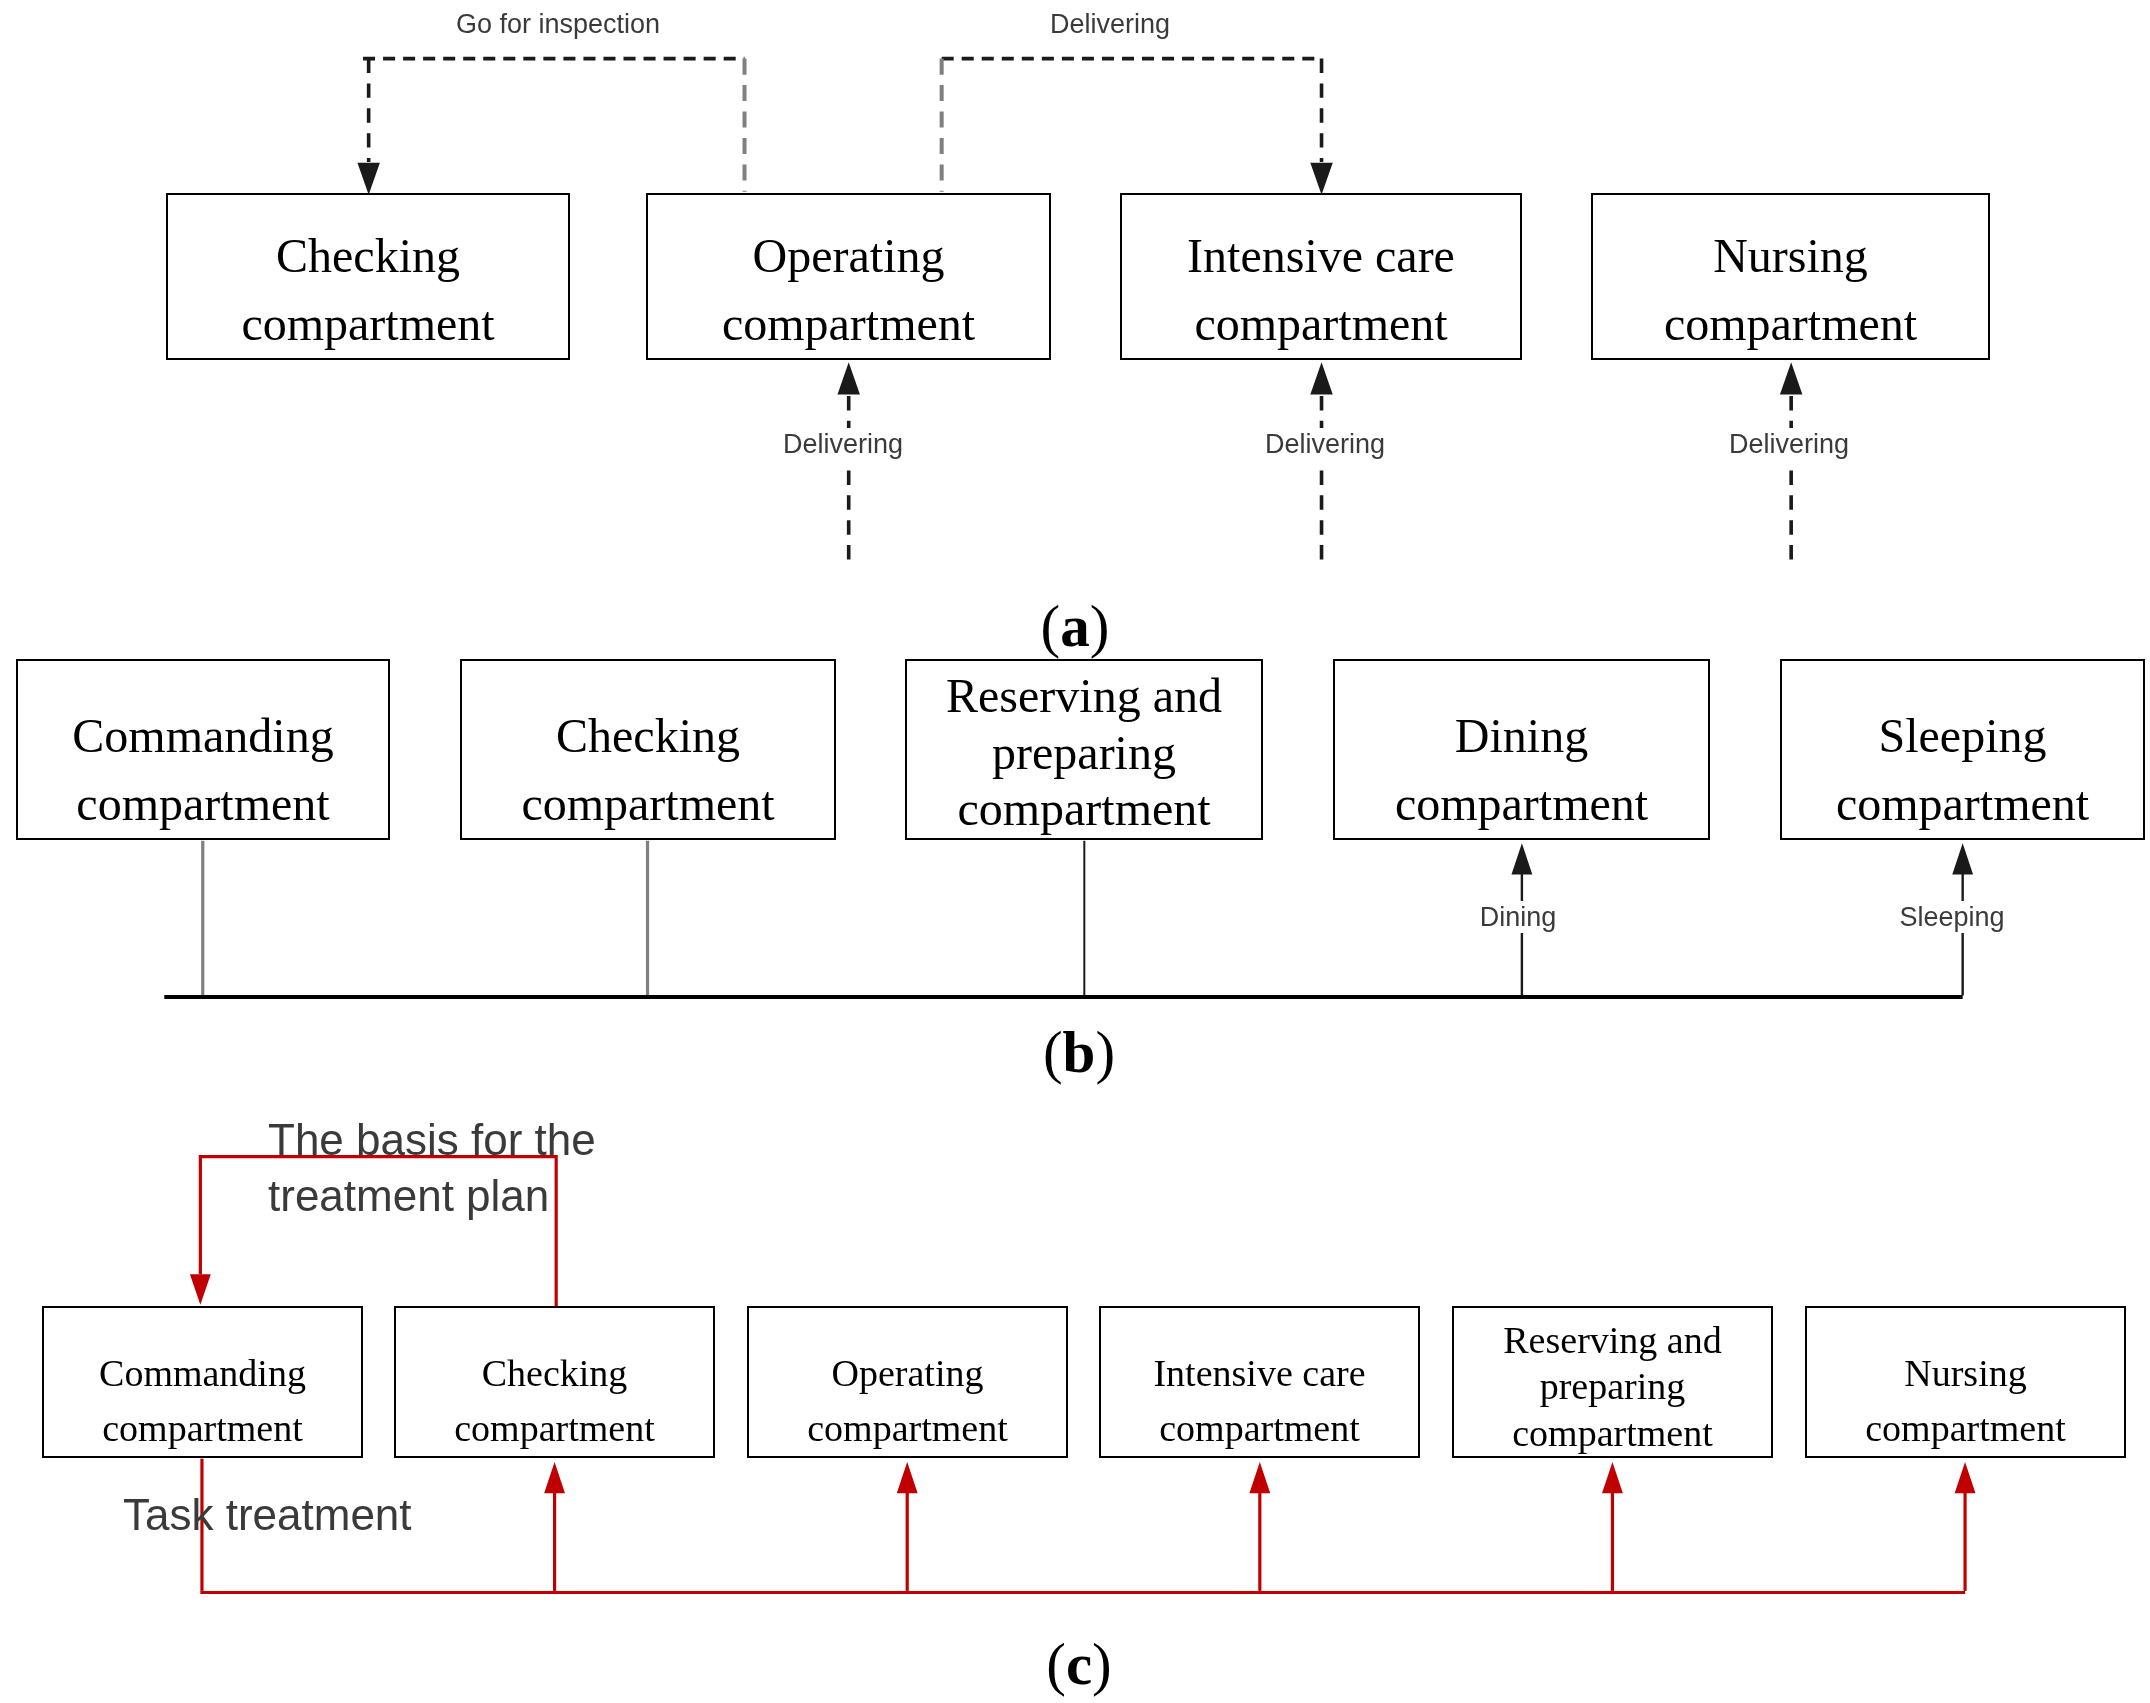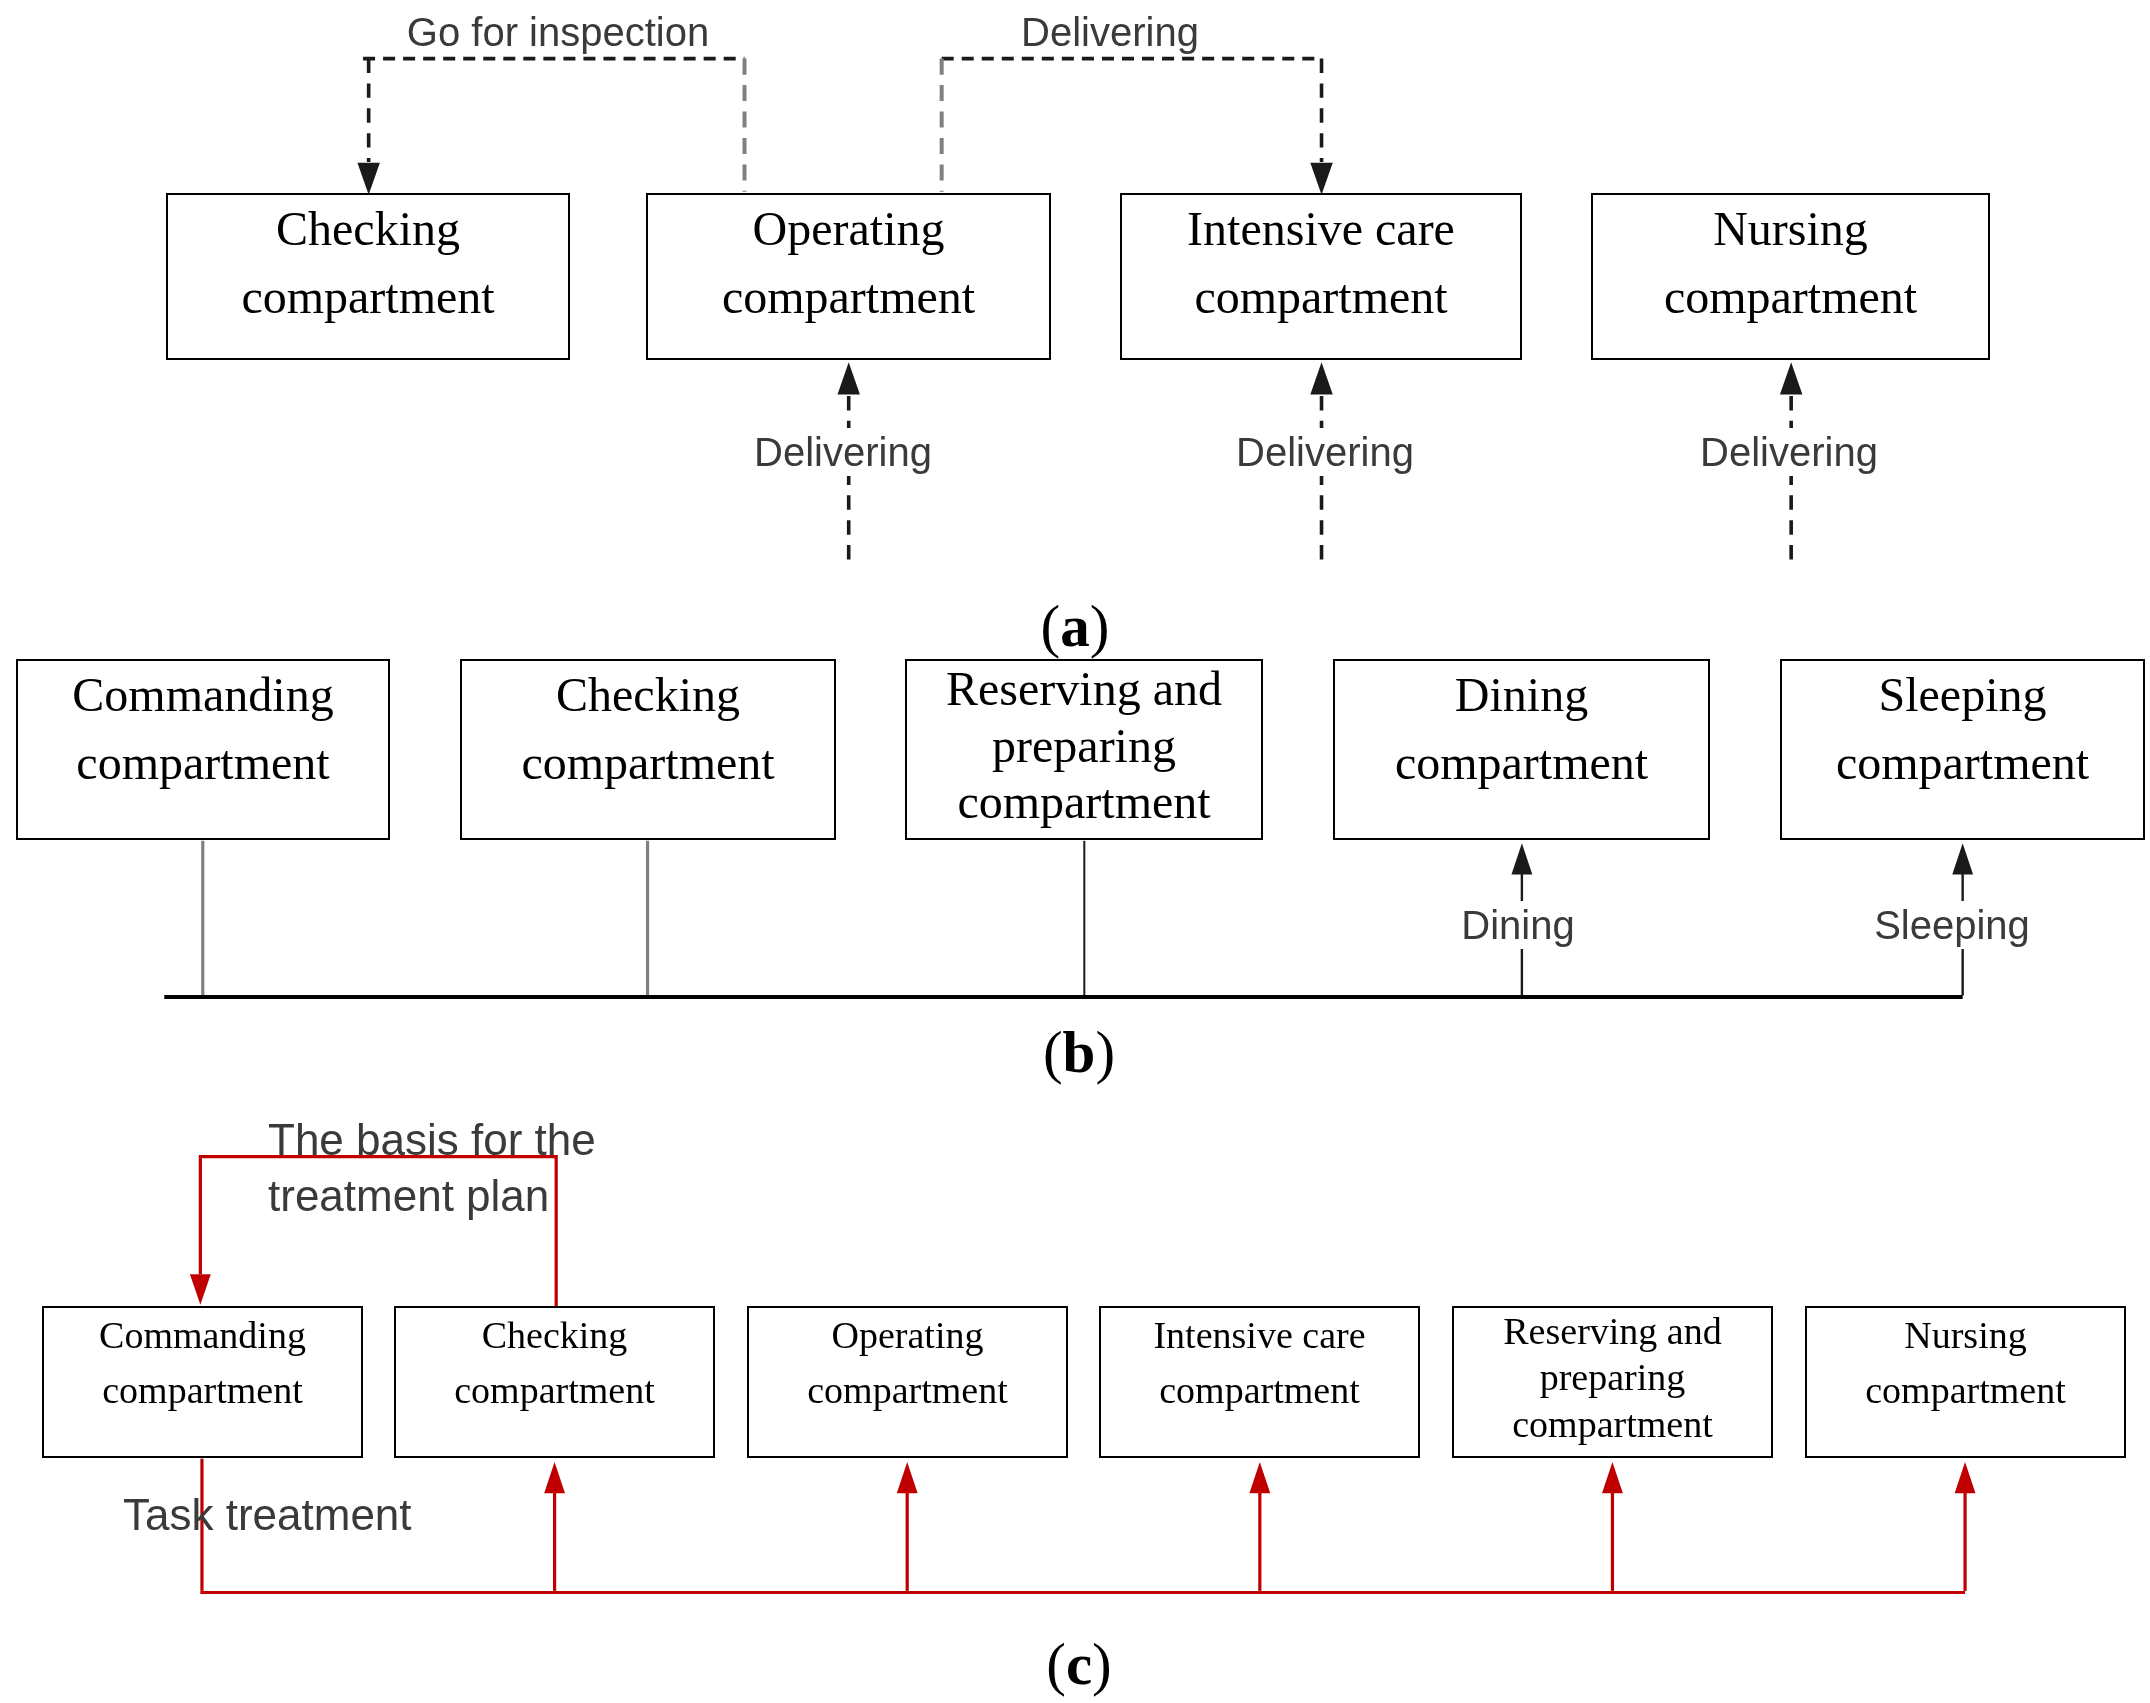--- a/index.html
+++ b/index.html
@@ -8,39 +8,39 @@
     width:2151px;height:1704px;
     background:#ffffff;
     font-family:"Liberation Serif", serif;
     overflow:hidden;
   }
   #lines{position:absolute;left:0;top:0;}
   .box{
     position:absolute;
     border:2.4px solid #000;
     background:#fff;
-    display:flex;align-items:flex-start;justify-content:center;
+    display:flex;align-items:flex-end;justify-content:center;
     text-align:center;
     box-sizing:border-box;
   }
   .box-label{
     white-space:pre-line;
     color:#000;
     font-family:"Liberation Serif", serif;
   }
   .box-a .box-label{font-size:48px;line-height:1.42;}
   .box-b .box-label{font-size:48px;line-height:1.42;}
   .box-b.tall .box-label{line-height:1.18;}
   .box-c .box-label{font-size:38px;line-height:1.45;}
   .box-c.tall .box-label{line-height:1.22;}
   .edge-label{
     position:absolute;
     font-family:"Liberation Sans", sans-serif;
     color:#3a3a3a;
-    font-size:40px;
+    font-size:27px;
     line-height:1.2;
     white-space:pre-line;
   }
   .edge-label.centered{transform:translateX(-50%);}
   .edge-label.whitebg{background:#ffffff;padding:0 6.4px;}
   .edge-label.small{font-size:44px;}
   .caption{
     position:absolute;
     transform:translateX(-50%);
     font-family:"Liberation Serif", serif;

